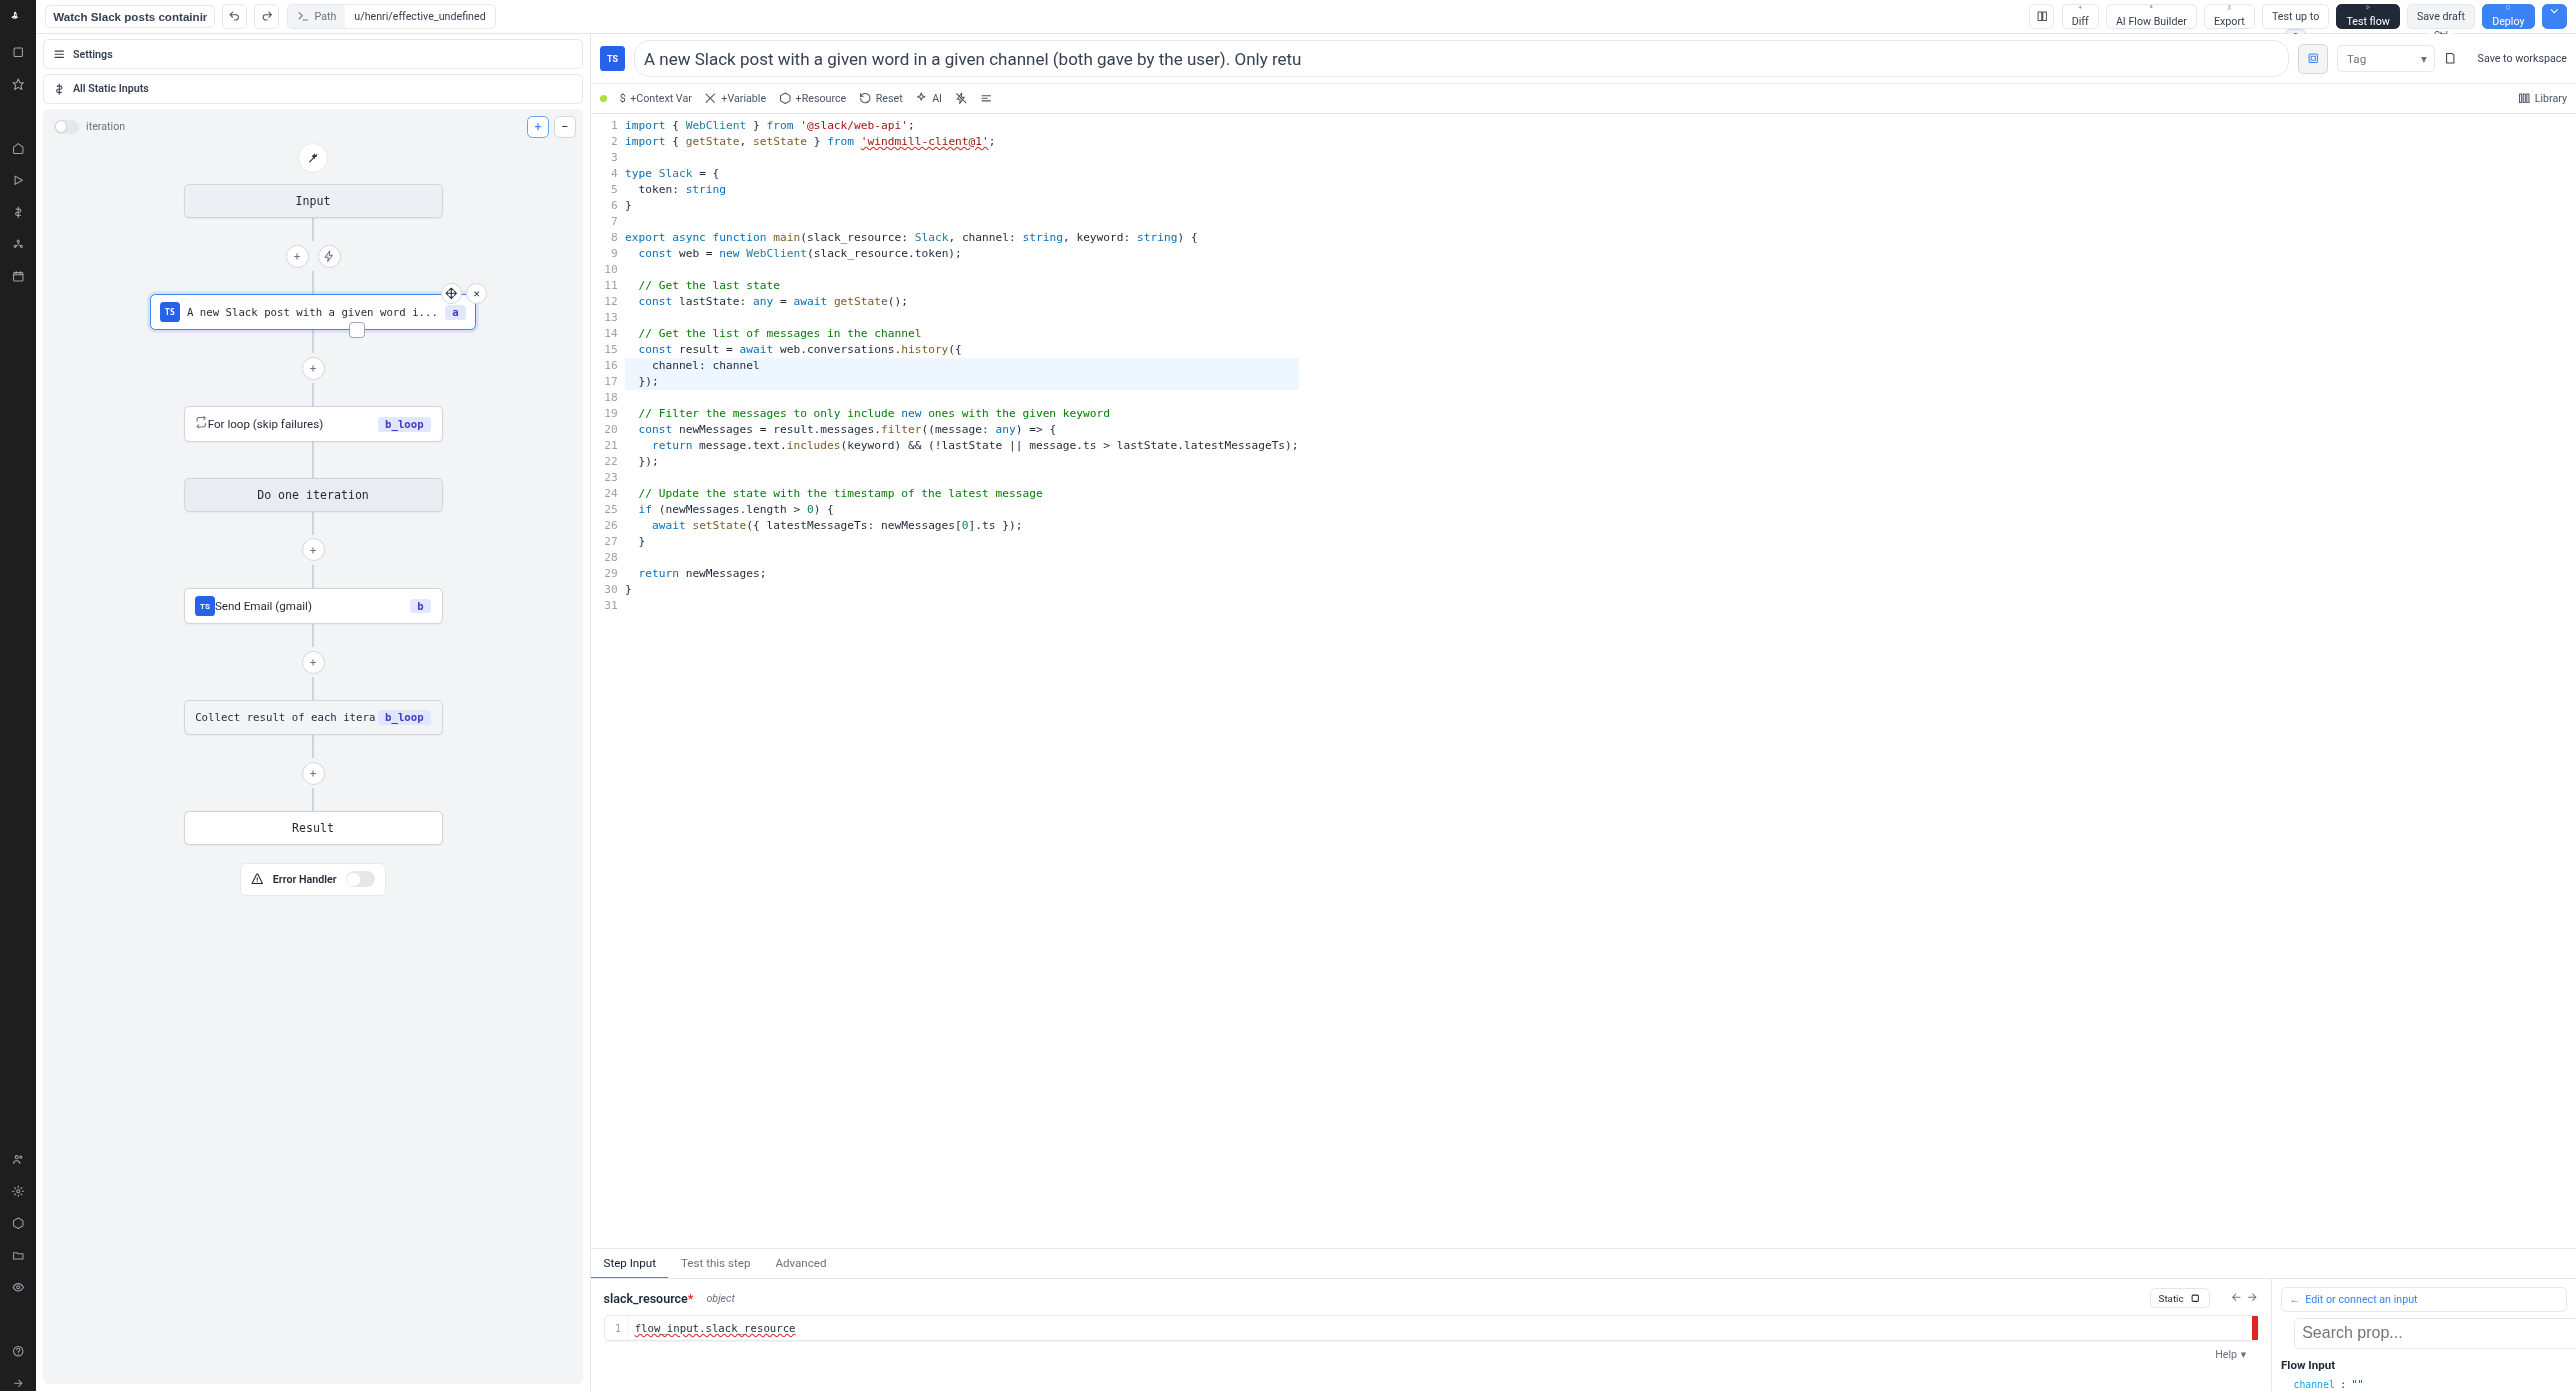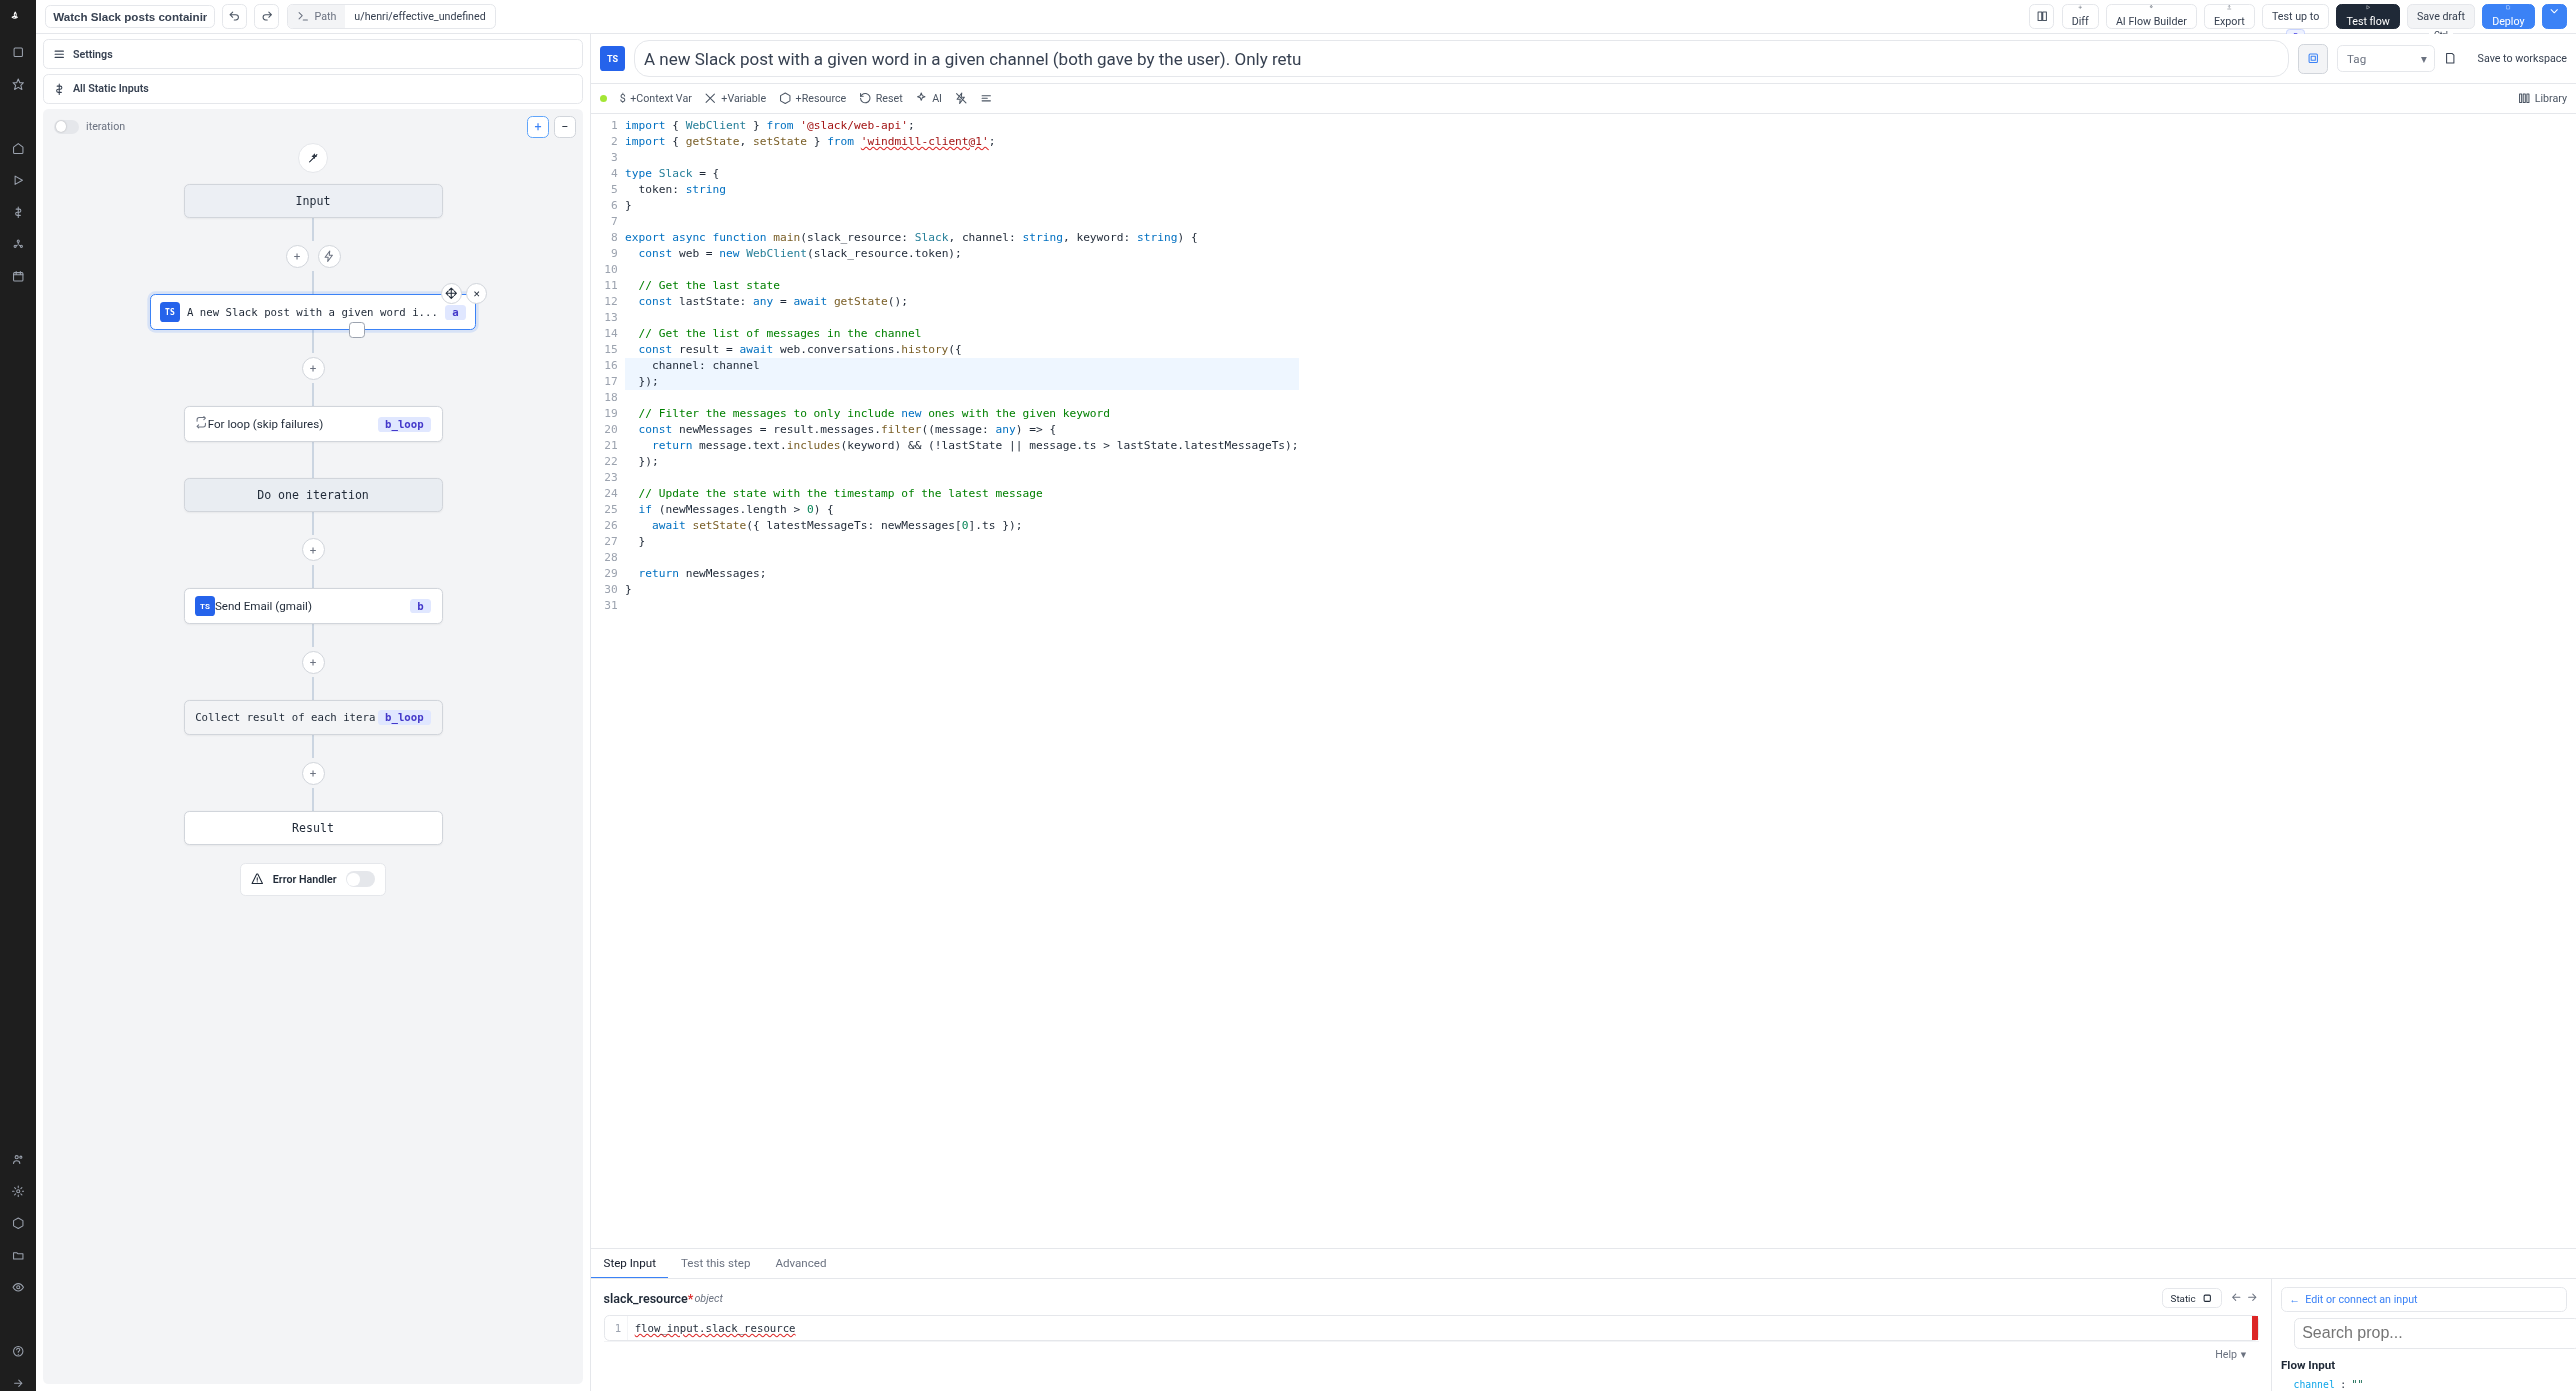--- a/index.html
+++ b/index.html
@@ -92,21 +92,21 @@
 .tok-num { color:#098658; }
 .tok-comment { color:#008000; }
 
 
 .bottom { border-top:0.9px solid #e5e7eb; display:flex; flex-direction:column; height:143px; }
 .tabs { display:flex; border-bottom:0.9px solid #e5e7eb; }
 .tabs .tab { padding:7.2px 12.5px; font-size:11.6px; color:#6b7280; cursor:pointer; }
 .tabs .tab.active { color:#111827; border-bottom:1.8px solid #3b82f6; }
 .bottom-body { flex:1; display:flex; overflow:hidden; }
 .bottom-left { flex:1; padding:9px 12.5px; border-right:0.9px solid #e5e7eb; overflow:auto; }
-.param-head { display:flex; align-items:center; gap:1px; margin-bottom:7.2px; }
+.param-head { display:flex; align-items:center; gap:13px; margin-bottom:7.2px; }
 .param-name { font-weight:600; font-size:12.5px; }
 .req { color:#dc2626; }
 .param-type { color:#6b7280; font-style:italic; font-size:10.7px; }
 .static-chip { margin-left:auto; border:0.9px solid #e5e7eb; border-radius:5.4px; padding:2.7px 7.2px; font-size:9.8px; display:flex; align-items:center; gap:5.4px; }
 .nav-arrows { display:flex; gap:3.6px; color:#6b7280; margin-left:7.2px; }
 .mini-editor { border:0.9px solid #e5e7eb; border-radius:5.4px; display:flex; font-family:ui-monospace,monospace; font-size:10.7px; }
 .mini-editor .g { width:23px; text-align:right; padding:5.4px 5.4px 5.4px 0; color:#9ca3af; border-right:0.9px solid #f3f4f6; }
 .mini-editor .c { padding:5.4px 7.2px; flex:1; }
 .mini-editor .err { text-decoration: underline wavy #dc2626; }
 .mini-editor .bar { width:5.4px; background:#dc2626; }

